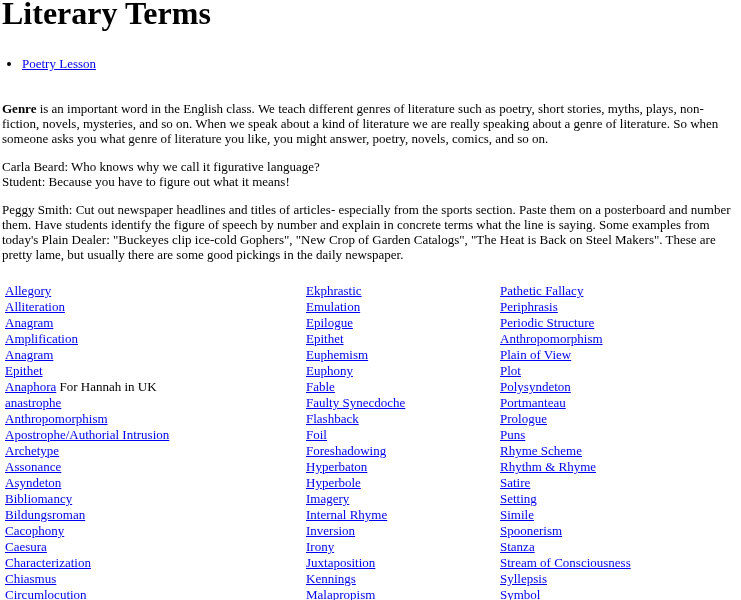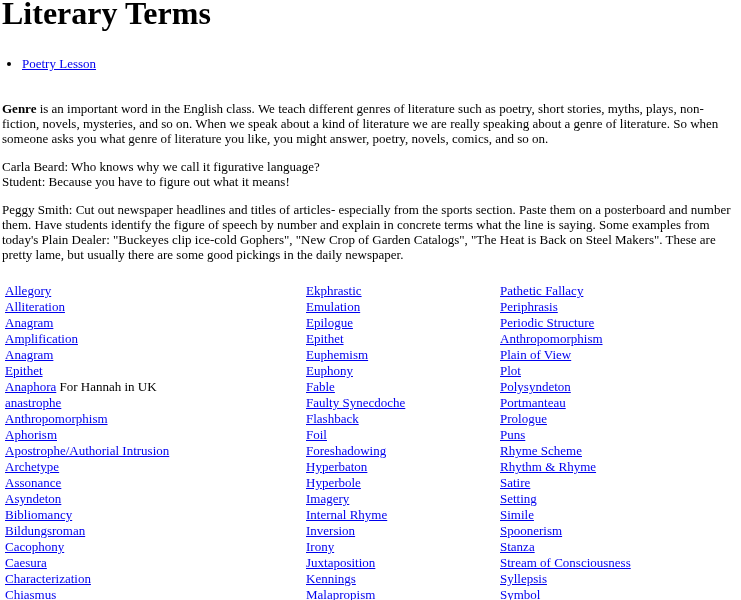--- a/index.html
+++ b/index.html
@@ -70,21 +70,20 @@
   <div class="col c0">
       <div class="term-row"><a href="#">Allegory</a></div>
       <div class="term-row"><a href="#">Alliteration</a></div>
       <div class="term-row"><a href="#">Anagram</a></div>
       <div class="term-row"><a href="#">Amplification</a></div>
       <div class="term-row"><a href="#">Anagram</a></div>
       <div class="term-row"><a href="#">Epithet</a></div>
       <div class="term-row"><a href="#">Anaphora</a><span> For Hannah in UK</span></div>
       <div class="term-row"><a href="#">anastrophe</a></div>
       <div class="term-row"><a href="#">Anthropomorphism</a></div>
-      <div class="term-row"><a href="#">Aphorism</a></div>
       <div class="term-row"><a href="#">Apostrophe/Authorial Intrusion</a></div>
       <div class="term-row"><a href="#">Archetype</a></div>
       <div class="term-row"><a href="#">Assonance</a></div>
       <div class="term-row"><a href="#">Asyndeton</a></div>
       <div class="term-row"><a href="#">Bibliomancy</a></div>
       <div class="term-row"><a href="#">Bildungsroman</a></div>
       <div class="term-row"><a href="#">Cacophony</a></div>
       <div class="term-row"><a href="#">Caesura</a></div>
       <div class="term-row"><a href="#">Characterization</a></div>
       <div class="term-row"><a href="#">Chiasmus</a></div>

